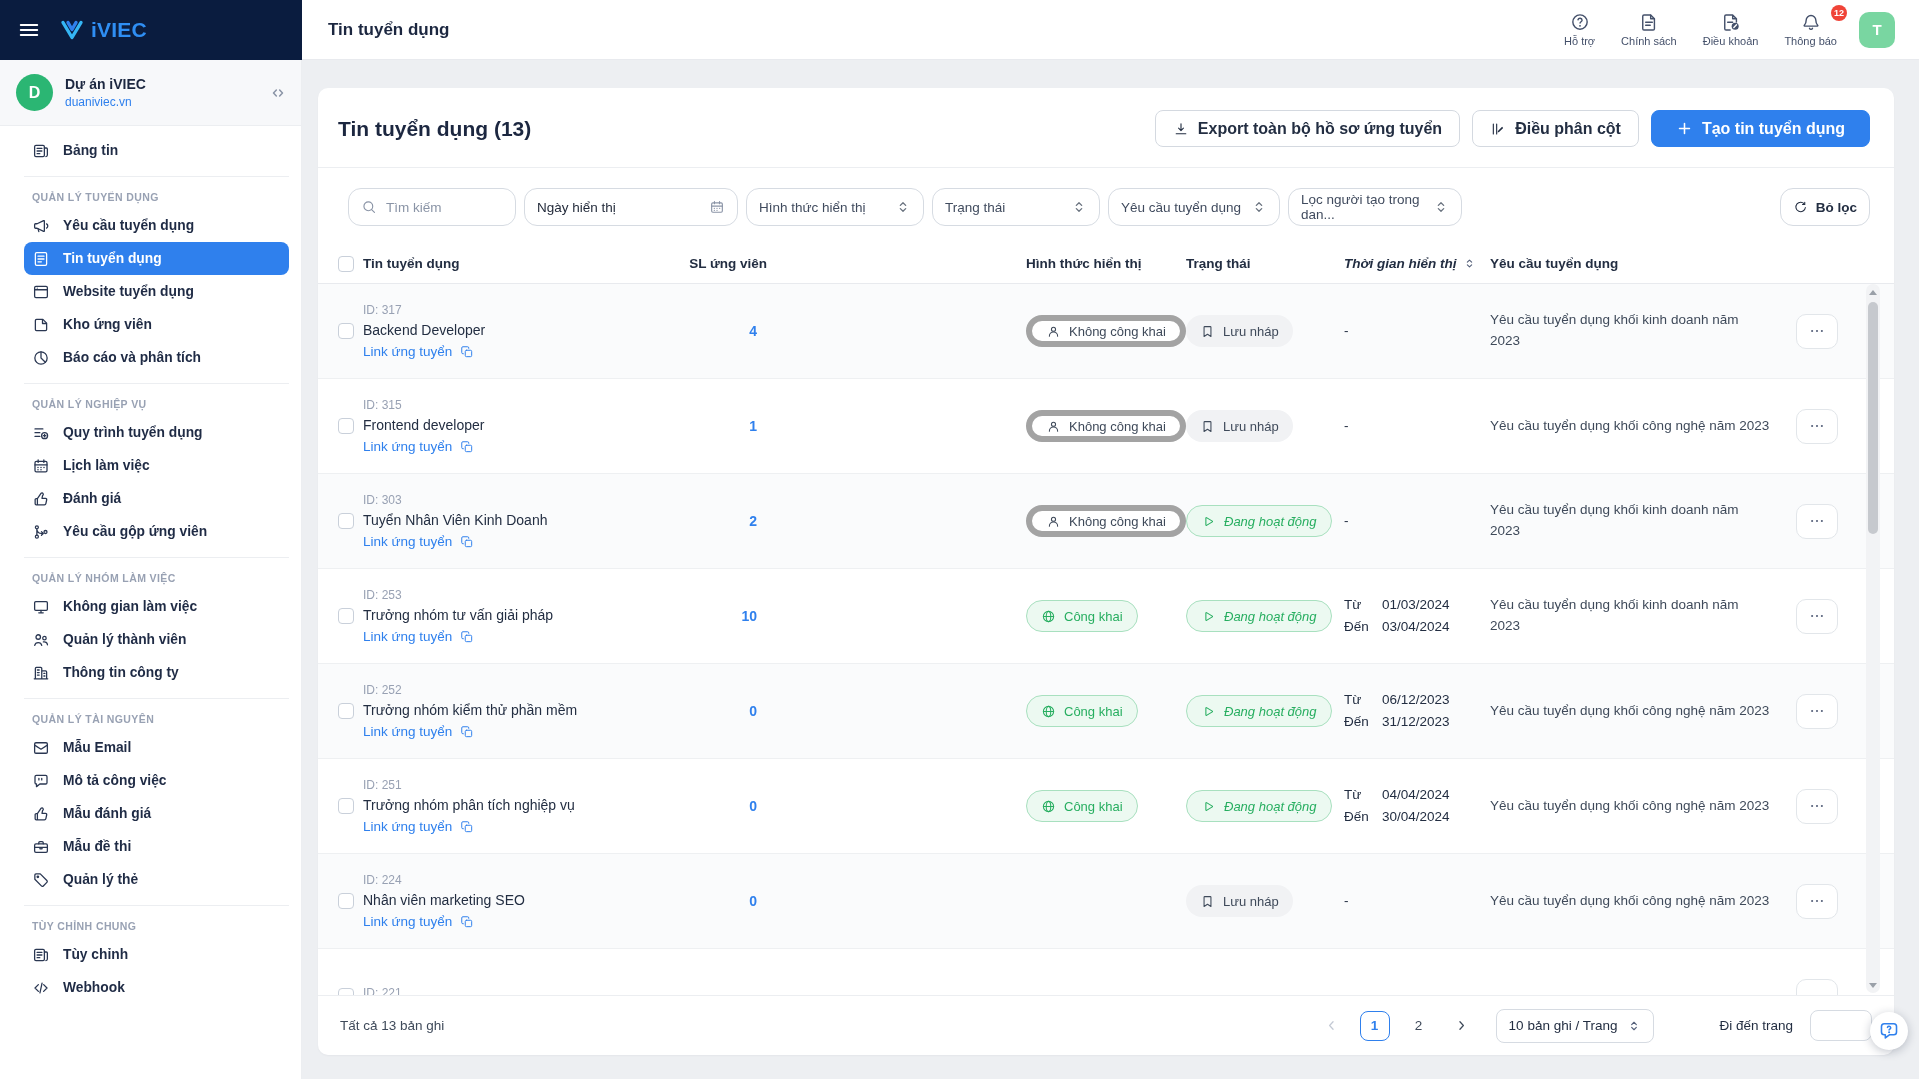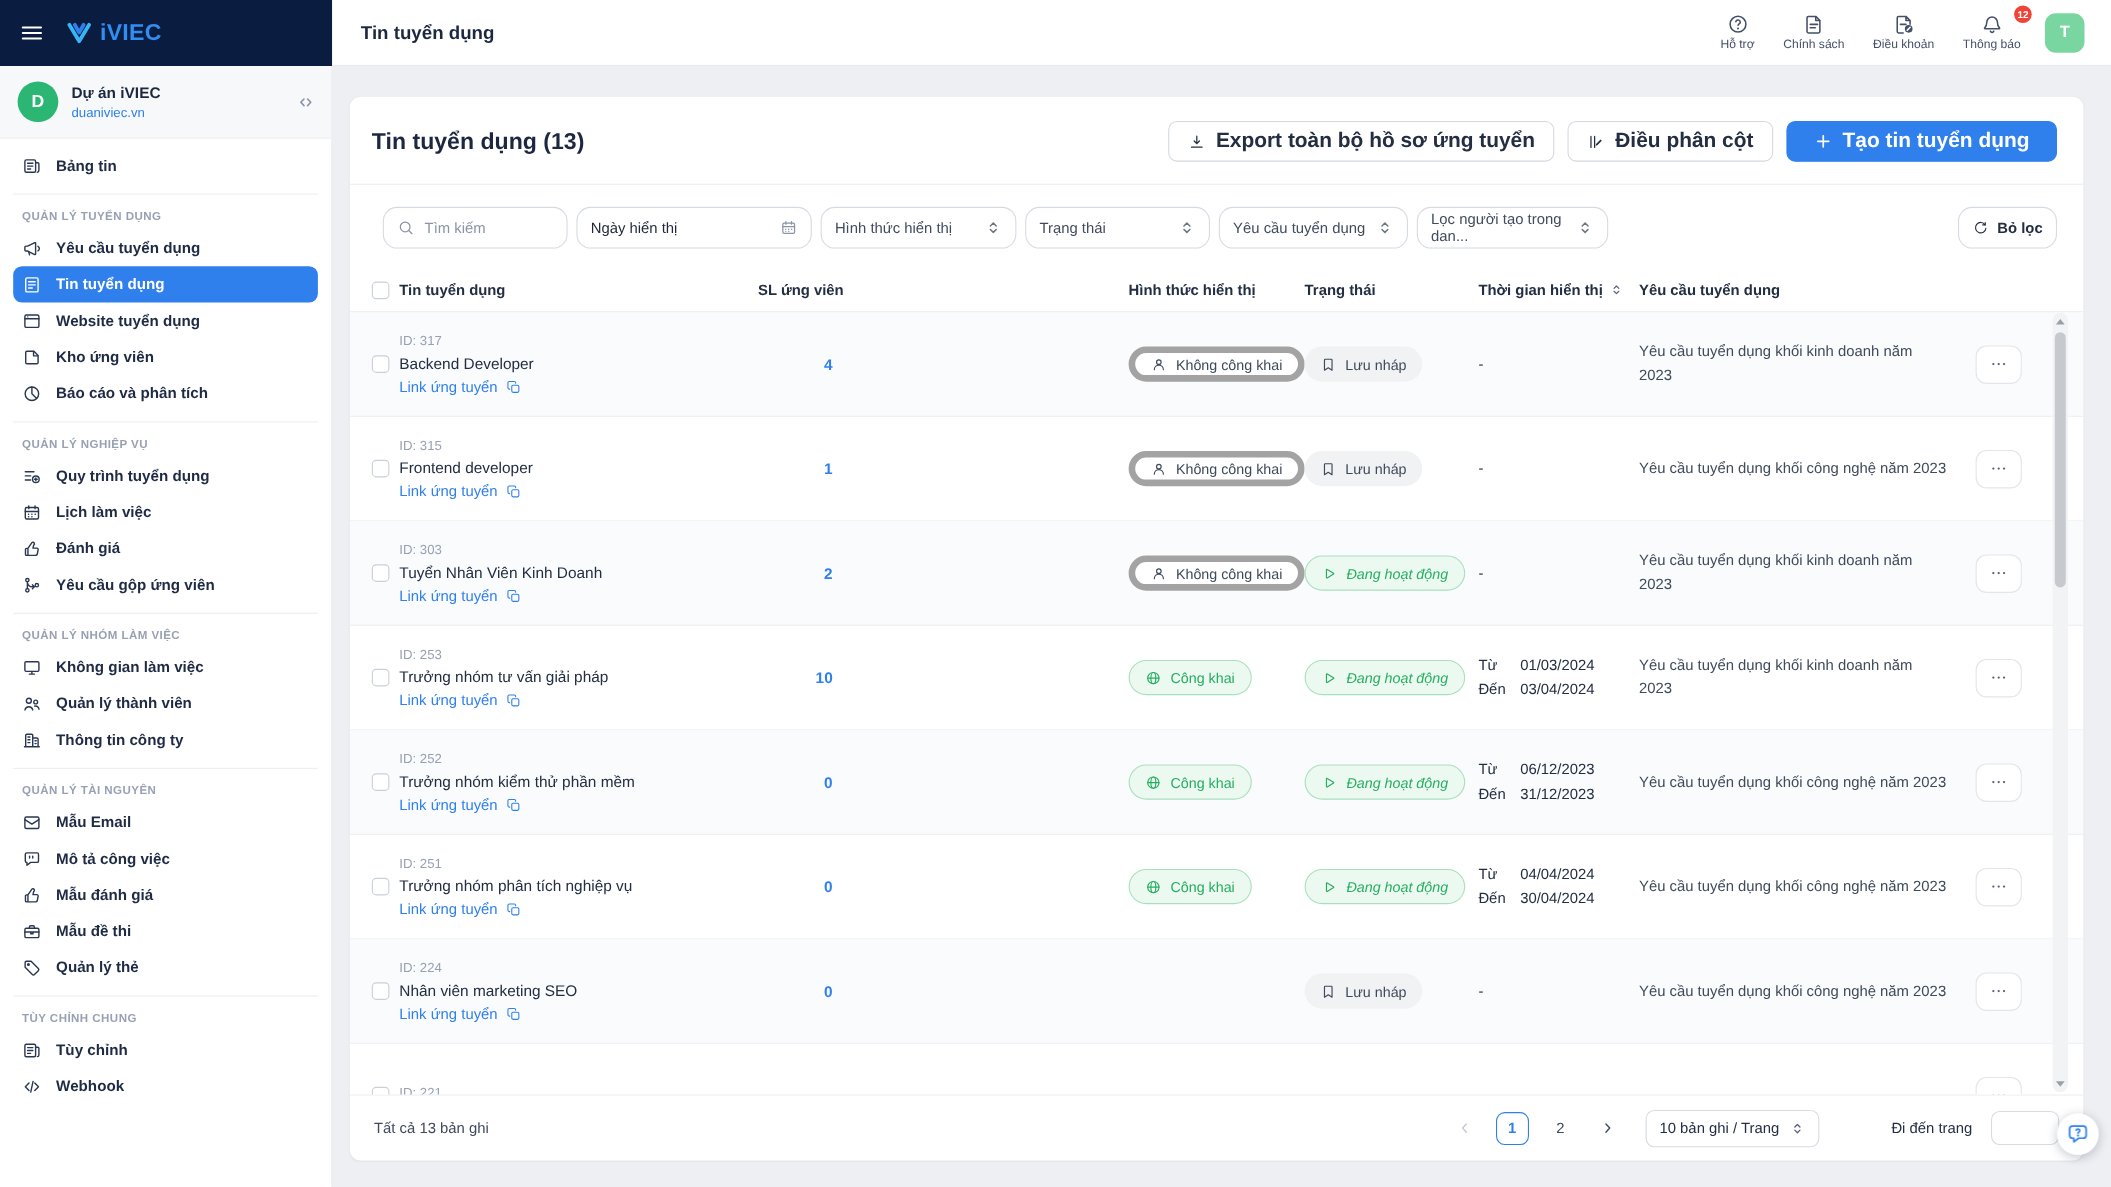--- a/index.html
+++ b/index.html
@@ -26,59 +26,59 @@
   .tb-badge:empty { display:none; }
   .avatar { width:36px; height:36px; border-radius:10px; background:#79d6a1; color:#fff; font-size:15px; font-weight:700; display:flex; align-items:center; justify-content:center; cursor:pointer; }
 
   
   .sidebar { background:#fff; border-right:1px solid #eceef1; overflow:hidden; display:flex; flex-direction:column; }
   .project { background:#f7f8fa; border-bottom:1px solid #eceef1; display:flex; align-items:center; gap:12px; padding:14px 14px 14px 16px; }
   .proj-avatar { width:37px; height:37px; border-radius:50%; background:#2bb673; color:#fff; font-weight:700; font-size:16px; display:flex; align-items:center; justify-content:center; }
   .proj-name { font-size:14px; font-weight:700; color:#1c2740; }
   .proj-domain { font-size:12px; color:#2f80ed; margin-top:3px; cursor:pointer; }
   .collapse-btn { margin-left:auto; color:#8a94a6; width:18px; height:18px; cursor:pointer; }
-  .nav { padding:8px 12px 0 12px; }
+  .nav { padding:8px 12px 0 24px; }
   .nav-section + .nav-section { border-top:1px solid #eceef1; margin-top:9px; padding-top:4px; }
   .nav-label { font-size:10.5px; font-weight:700; color:#98a1b3; letter-spacing:.4px; margin:10px 6px 6px 8px; white-space:nowrap; }
   .nav-label:empty { display:none; }
   .nav-item { display:flex; align-items:center; gap:13px; height:33px; padding:0 10px 0 8px; border-radius:8px; font-size:13.8px; font-weight:600; color:#1f2b45; cursor:pointer; white-space:nowrap; }
   .nav-item .ic { width:18px; height:18px; color:#2a3752; }
   .nav-item.v-active { background:#2f80ed; color:#fff; }
   .nav-item.v-active .ic { color:#fff; }
   .nav-item.v-bold { font-weight:800; }
 
   
   .main { background:#edeff2; padding:28px 25px 0 16px; }
   .card { background:#fff; border-radius:10px; height:967px; display:flex; flex-direction:column; box-shadow:0 1px 2px rgba(20,30,60,.04); overflow:hidden; }
 
   .card-head { display:flex; align-items:center; padding:22px 24px 20px 20px; border-bottom:1px solid #eceef1; }
   .card-title { font-size:21px; font-weight:700; color:#1c2740; }
   .head-actions { margin-left:auto; display:flex; align-items:center; gap:12px; }
-  .btn { display:inline-flex; align-items:center; gap:9px; height:37px; border:1px solid #d4d9e0; background:#fff; border-radius:8px; padding:0 17px; font-size:19px; font-weight:600; color:#232e42; cursor:pointer; font-family:inherit; }
+  .btn { display:inline-flex; align-items:center; gap:9px; height:37px; border:1px solid #d4d9e0; background:#fff; border-radius:8px; padding:0 17px; font-size:16px; font-weight:600; color:#232e42; cursor:pointer; font-family:inherit; }
   .btn .ic { width:16px; height:16px; }
   .btn-primary { background:#2f80ed; border-color:#2f80ed; color:#fff; padding:0 24px; }
   .btn-primary .ic { width:17px; height:17px; stroke-width:2.2; }
 
   
   .filters { display:flex; align-items:center; gap:8px; padding:20px 24px 18px 30px; }
   .f-box { display:flex; align-items:center; gap:9px; height:38px; border:1px solid #d6dbe2; border-radius:13px; padding:0 12px; font-size:13.5px; color:#404b5e; background:#fff; cursor:pointer; }
   .f-box .ic { width:16px; height:16px; color:#8a94a6; }
   .f-search { width:168px; color:#8a94a6; cursor:text; }
   .f-date { width:214px; color:#1f2737; }
   .f-date .grow, .f-sel .grow { flex:1; }
   .f-sel .ic-ud { margin-left:auto; color:#6b7480; }
   .w1 { width:178px; } .w2 { width:168px; } .w3 { width:172px; } .w4 { width:174px; }
   .f-clear { margin-left:auto; font-weight:600; color:#232e42; gap:8px; }
   .f-clear .ic { color:#232e42; width:15px; height:15px; }
 
   
   .tgrid { display:grid; grid-template-columns:45px 318px 90px 255px 160px 158px 146px 1fr 96px; align-items:center; }
   .thead { padding-right:16px; height:40px; border-bottom:1px solid #e8eaee; font-size:13.5px; font-weight:700; color:#232e42; }
   .th-count { text-align:right; padding-right:4px; }
-  .th-period { display:flex; align-items:center; gap:6px; cursor:pointer; }
+  .th-period { display:flex; align-items:center; gap:6px; cursor:pointer;font-style:italic; }
   .th-period .ic { width:13px; height:13px; color:#55607a; }
   .checkbox { width:16px; height:16px; border:1.5px solid #c9d0da; border-radius:4px; background:#fff; margin-left:20px; cursor:pointer; }
 
   .table-wrap { position:relative; flex:1; overflow:hidden; }
   .viewport { height:100%; overflow:hidden; }
   .row { height:95px; border-bottom:1px solid #eef0f2; padding-right:16px; }
   .row:nth-child(odd) { background:#fafbfc; }
   .cell-title { padding-right:10px; }
   .row-id { font-size:12px; color:#98a1b3; }
   .row-name { font-size:14px; font-weight:400; color:#232e42; margin:5px 0 6px; }

